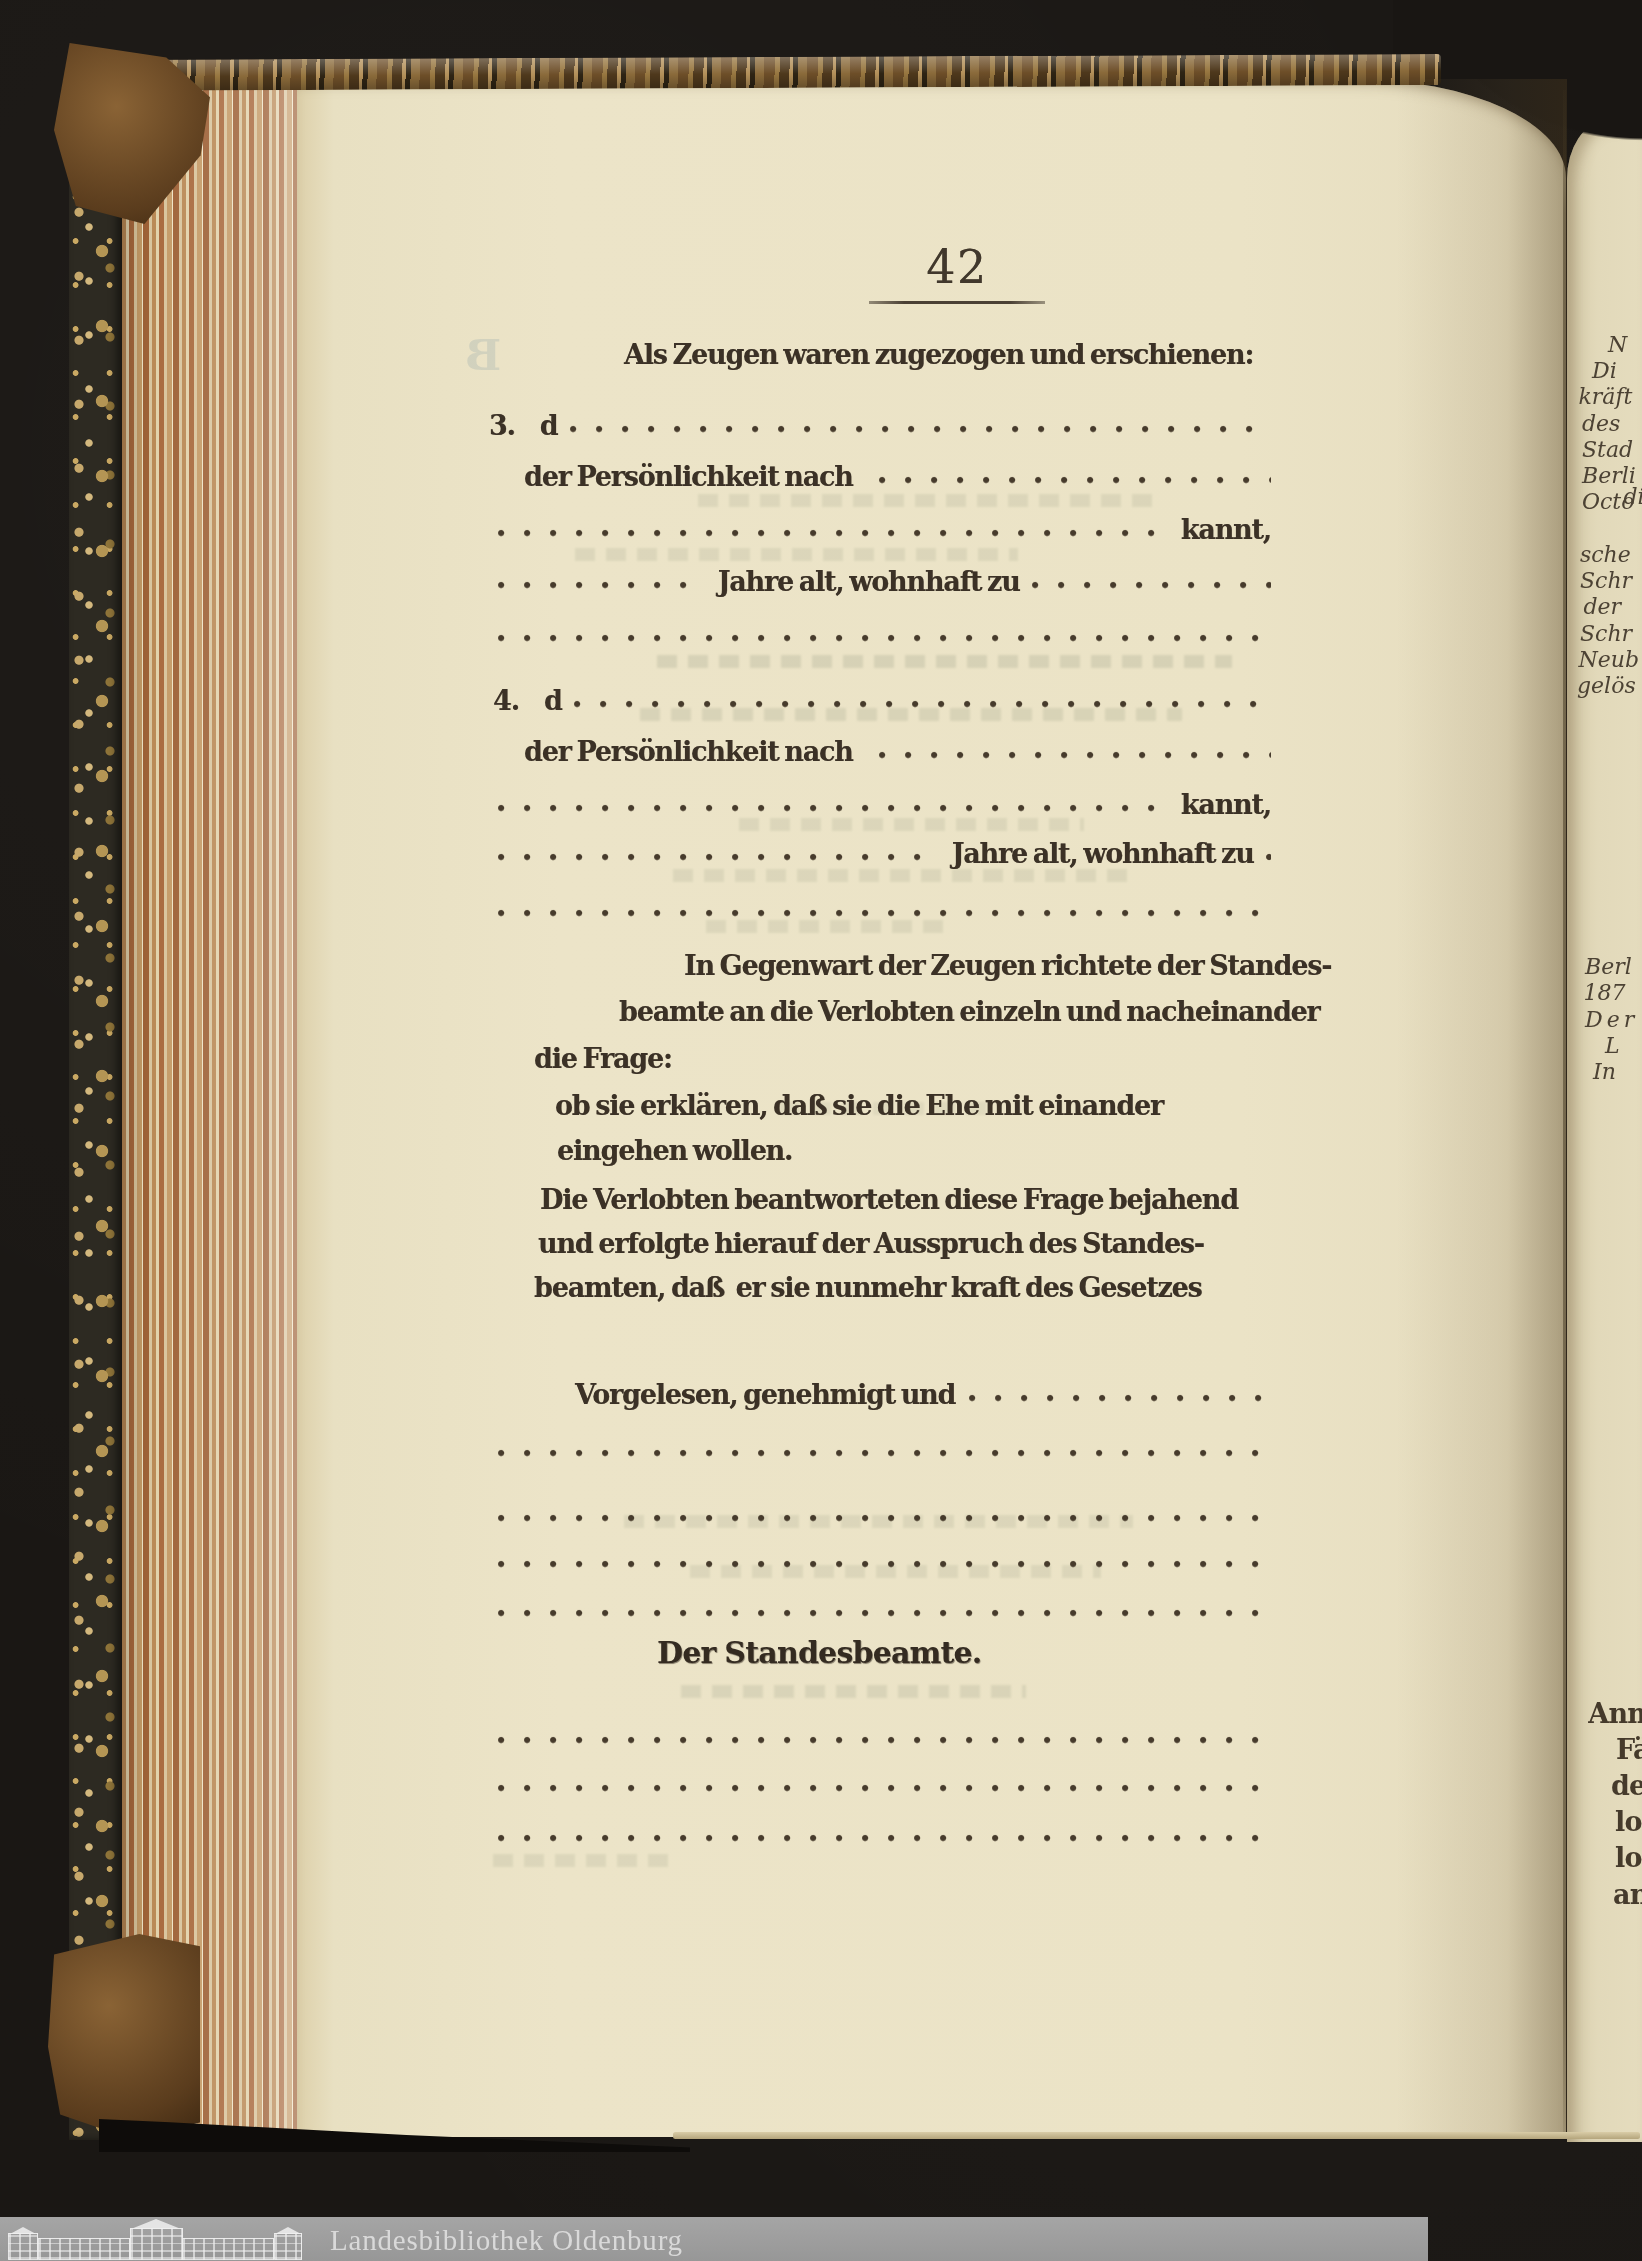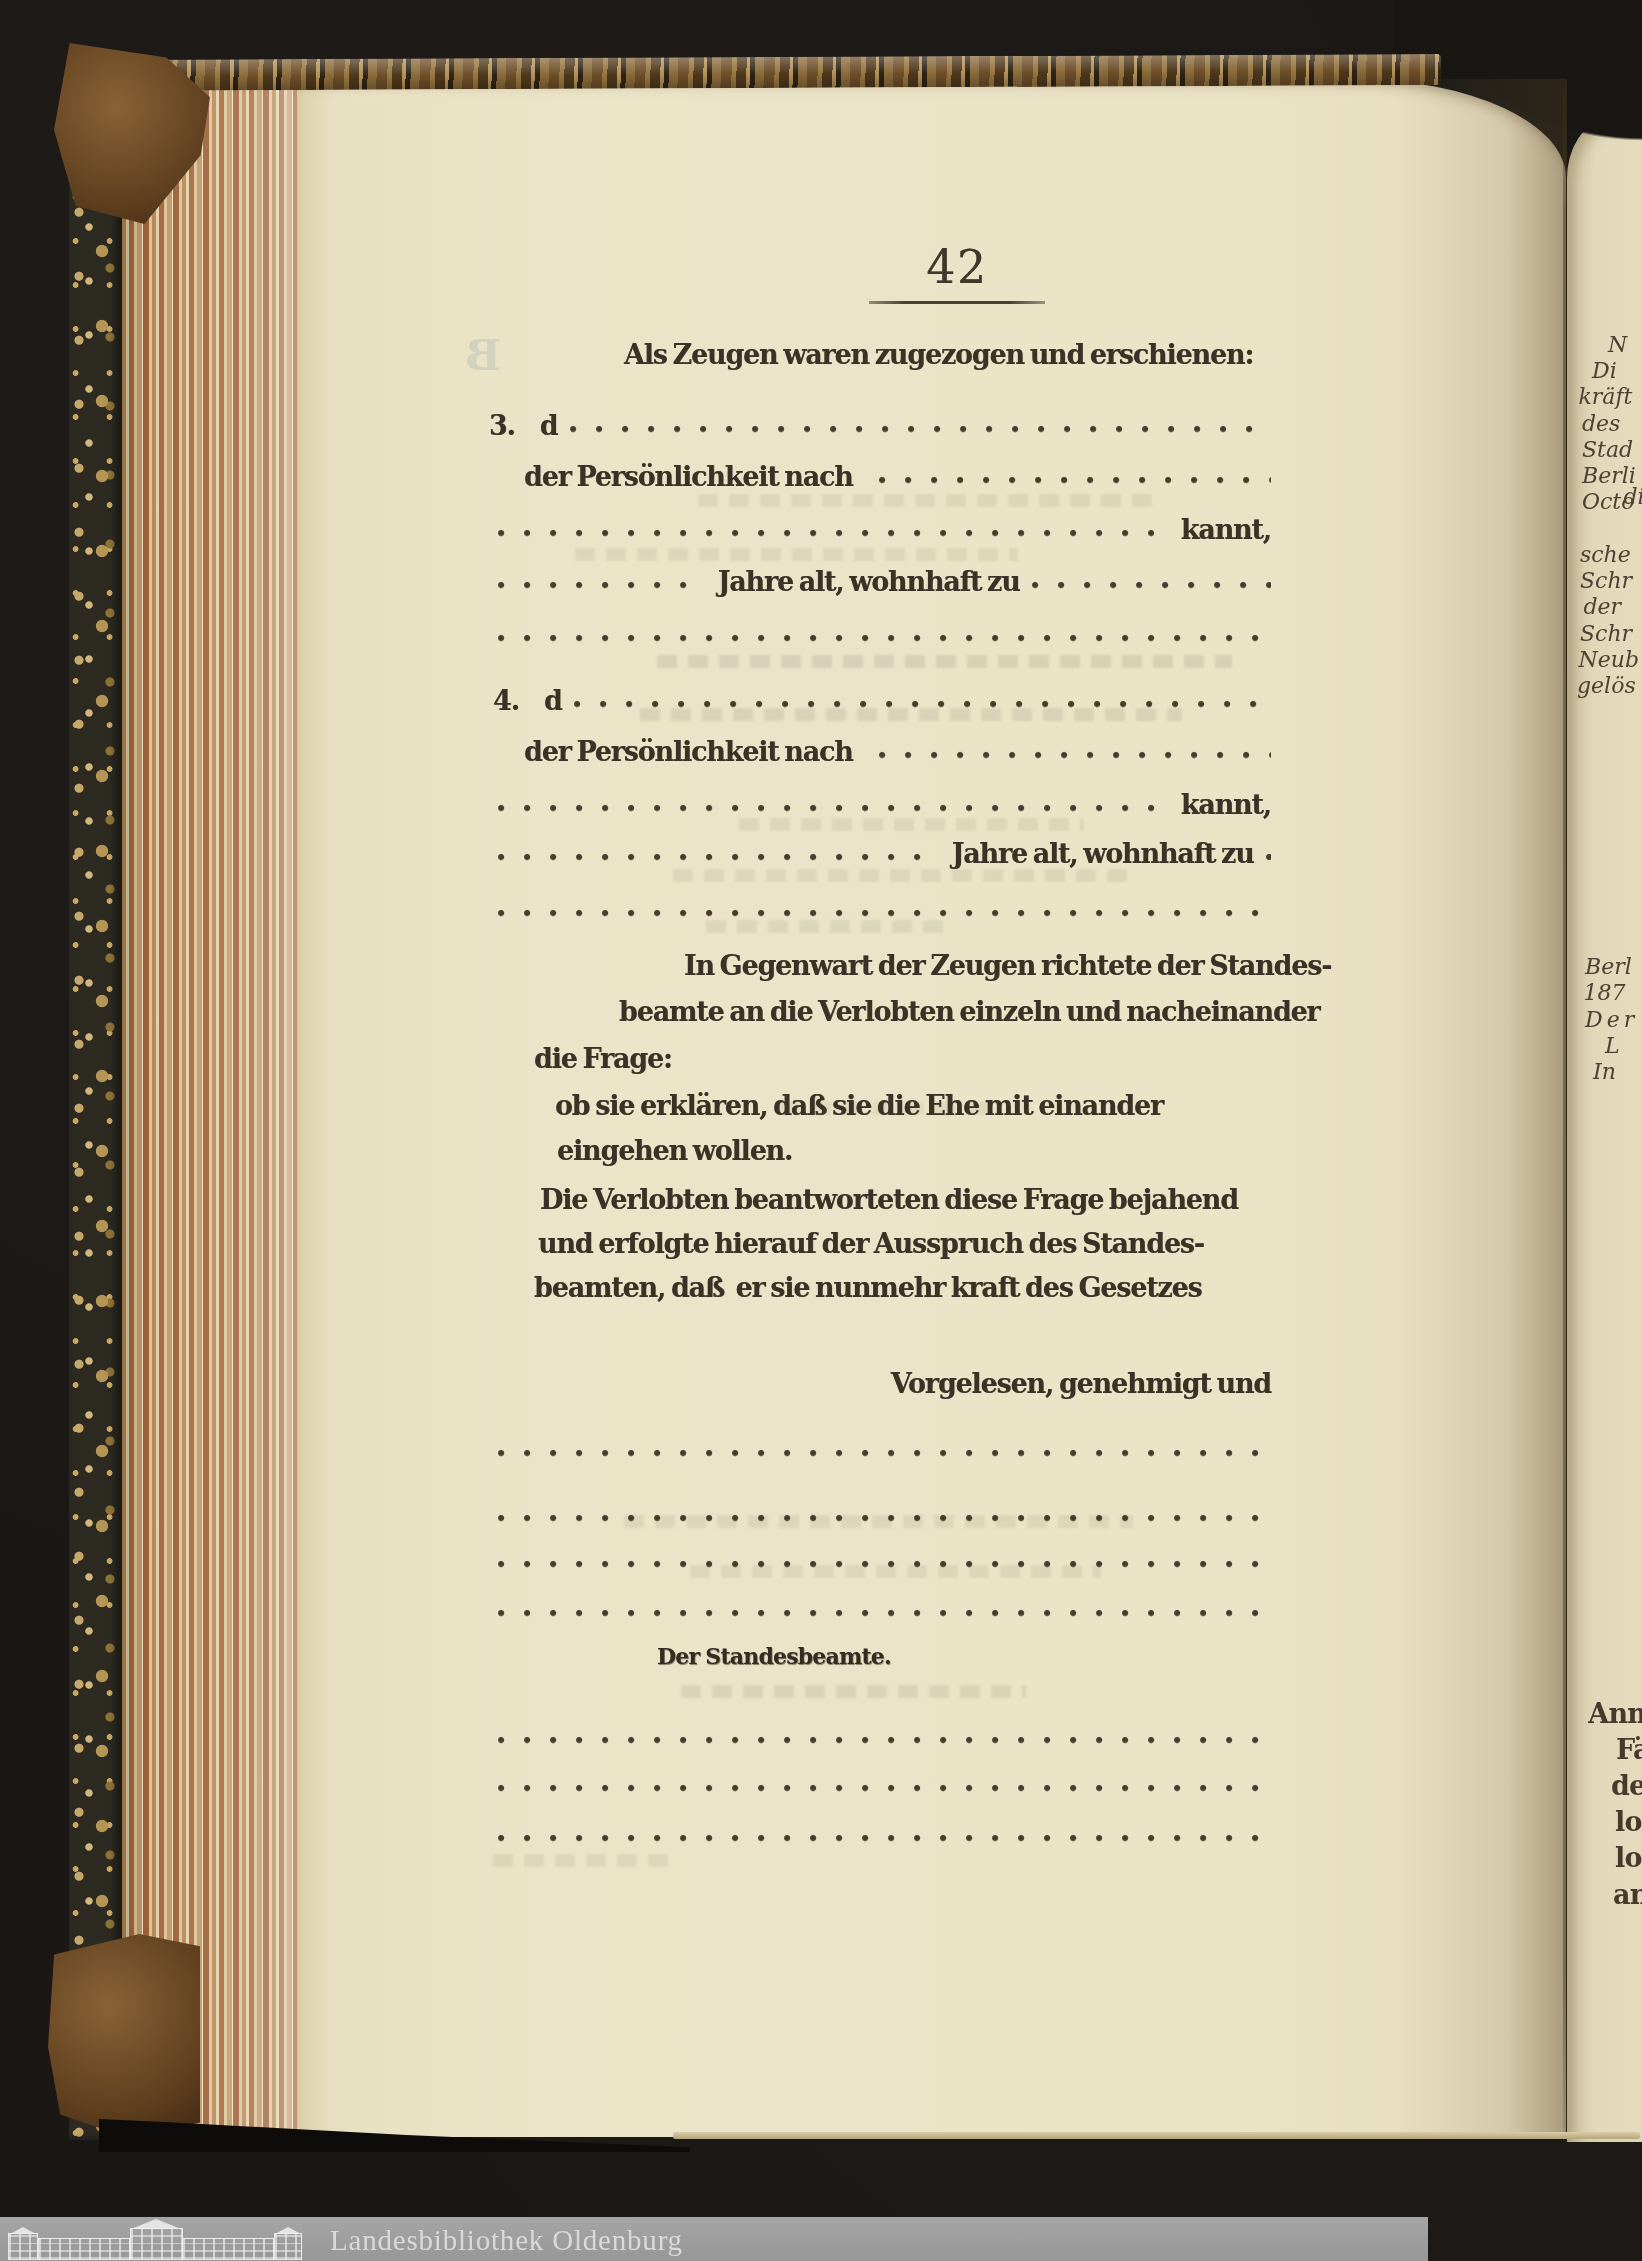--- a/index.html
+++ b/index.html
@@ -68,21 +68,21 @@
   .line{position:absolute;left:0;width:100%;height:39px;display:flex;align-items:flex-end;
           box-sizing:border-box;}
   .txt{font-family:"DejaVu Serif",serif;font-weight:700;font-size:27px;letter-spacing:-1.2px;
           word-spacing:-2.5px;color:#3b3126;line-height:1.05;white-space:pre;
           text-shadow:0.3px 0.3px 0.6px rgba(59,49,38,.5);}
   .num{margin-right:25px;}
   .dots{height:10.7px;margin-bottom:5.7px;background-repeat:repeat-x;
           background-image:radial-gradient(circle at 4.1px 5px,rgba(62,50,36,.95) 2.5px,rgba(62,50,36,0) 3.6px);
           background-size:26px 10.7px;}
   .grow{flex:1 1 auto;}
-  .line.heading .txt{font-size:22px;letter-spacing:-0.8px;word-spacing:-0.8px;color:#342b21;
+  .line.heading .txt{font-size:30px;letter-spacing:-0.8px;word-spacing:-0.8px;color:#342b21;
           text-shadow:0.7px 0.7px 0.7px rgba(52,43,33,.55);}
   
   .frag{position:absolute;white-space:nowrap;}
   .frag.it{font:italic 22px "DejaVu Serif",serif;color:#4c4234;}
   .frag.fk{font:700 27px "DejaVu Serif",serif;letter-spacing:-0.8px;color:#453a2b;}
   
   .ghost{position:absolute;height:13px;opacity:.12;filter:blur(1.3px);
           background:repeating-linear-gradient(90deg,#6f7a62 0 20px,transparent 20px 31px);}
   .gletter{position:absolute;font:700 43px "DejaVu Serif",serif;color:#8da3aa;opacity:.26;
           transform:scaleX(-1);filter:blur(0.5px);}
@@ -196,21 +196,21 @@
       </div>
       <div class="line para" style="top: 1175px; padding-left: 51px;">
         <span class="txt">Die Verlobten beantworteten diese Frage bejahend</span>
       </div>
       <div class="line para" style="top: 1219px; padding-left: 49px;">
         <span class="txt">und erfolgte hierauf der Ausspruch des Standes-</span>
       </div>
       <div class="line para" style="top: 1263px; padding-left: 45px;">
         <span class="txt">beamten, daß  er sie nunmehr kraft des Gesetzes</span>
       </div>
-      <div class="line flush" style="top: 1370px; padding-left: 86px; flex-direction: column;">
+      <div class="line flush" style="top: 1370px; padding-left: 86px;">
         <span class="txt">Vorgelesen, genehmigt und</span>
         <span class="dots grow" style="margin-left: 13px;"></span>
       </div>
       <div class="line flush" style="top: 1425px; padding-left: 8.2px;">
         <span class="dots grow"></span>
       </div>
       <div class="line flush" style="top: 1490px; padding-left: 8.2px;">
         <span class="dots grow"></span>
       </div>
       <div class="line flush" style="top: 1536px; padding-left: 8.2px;">

